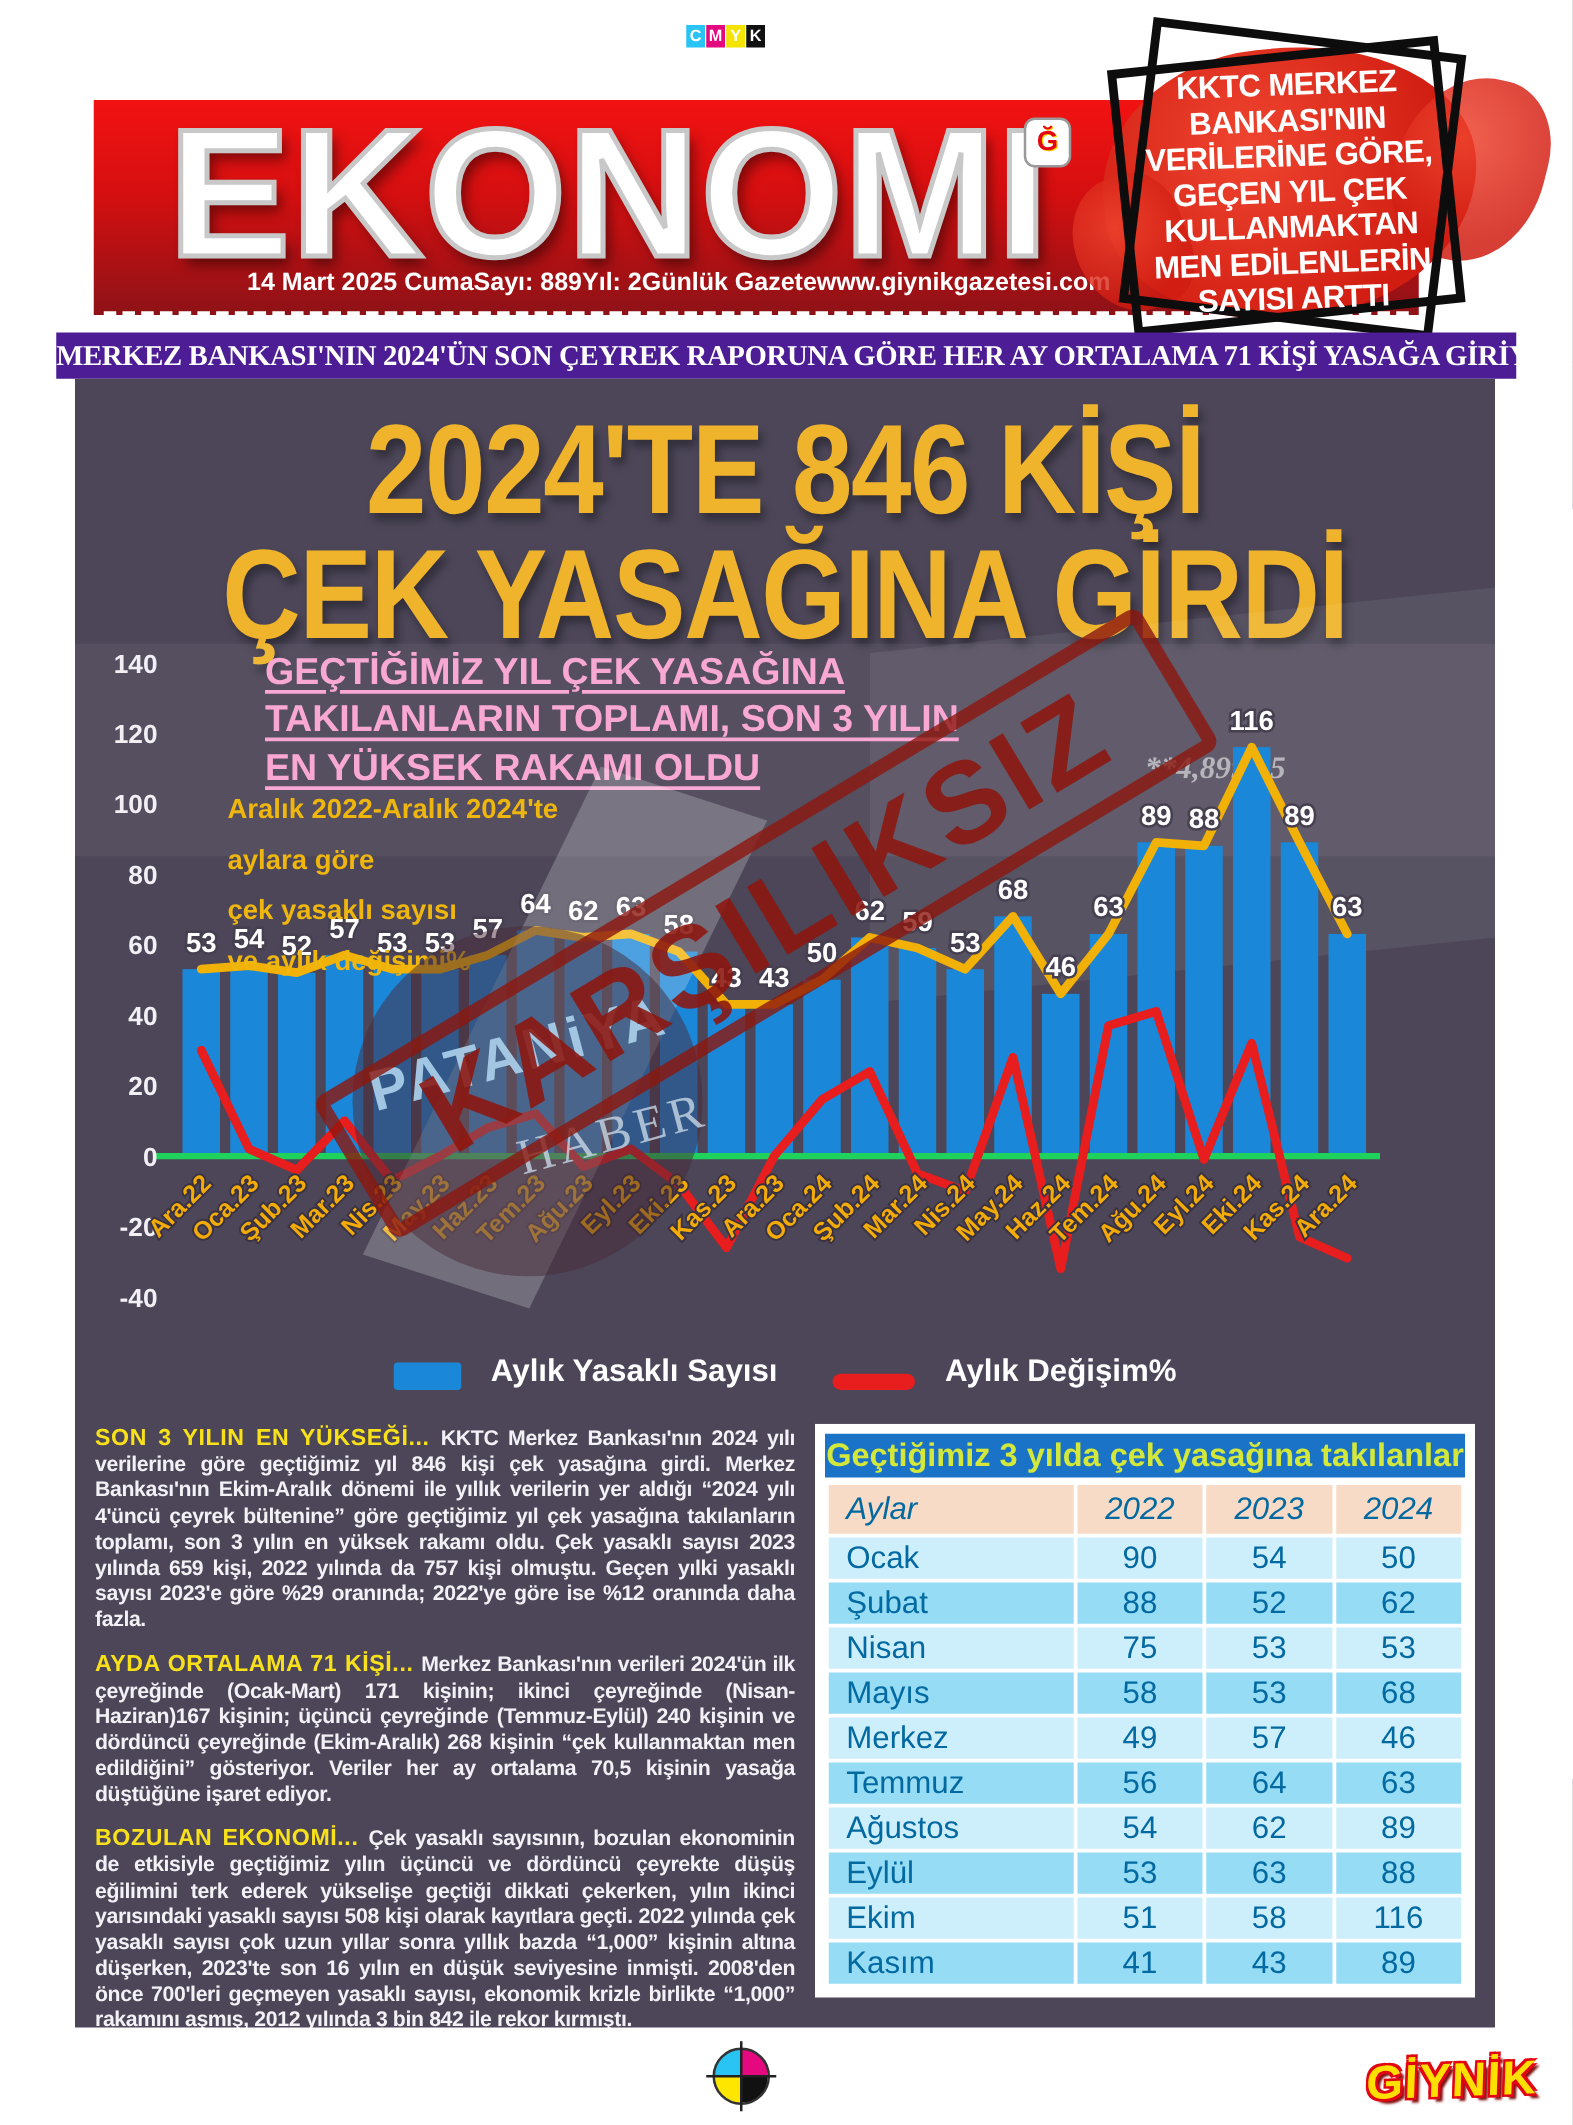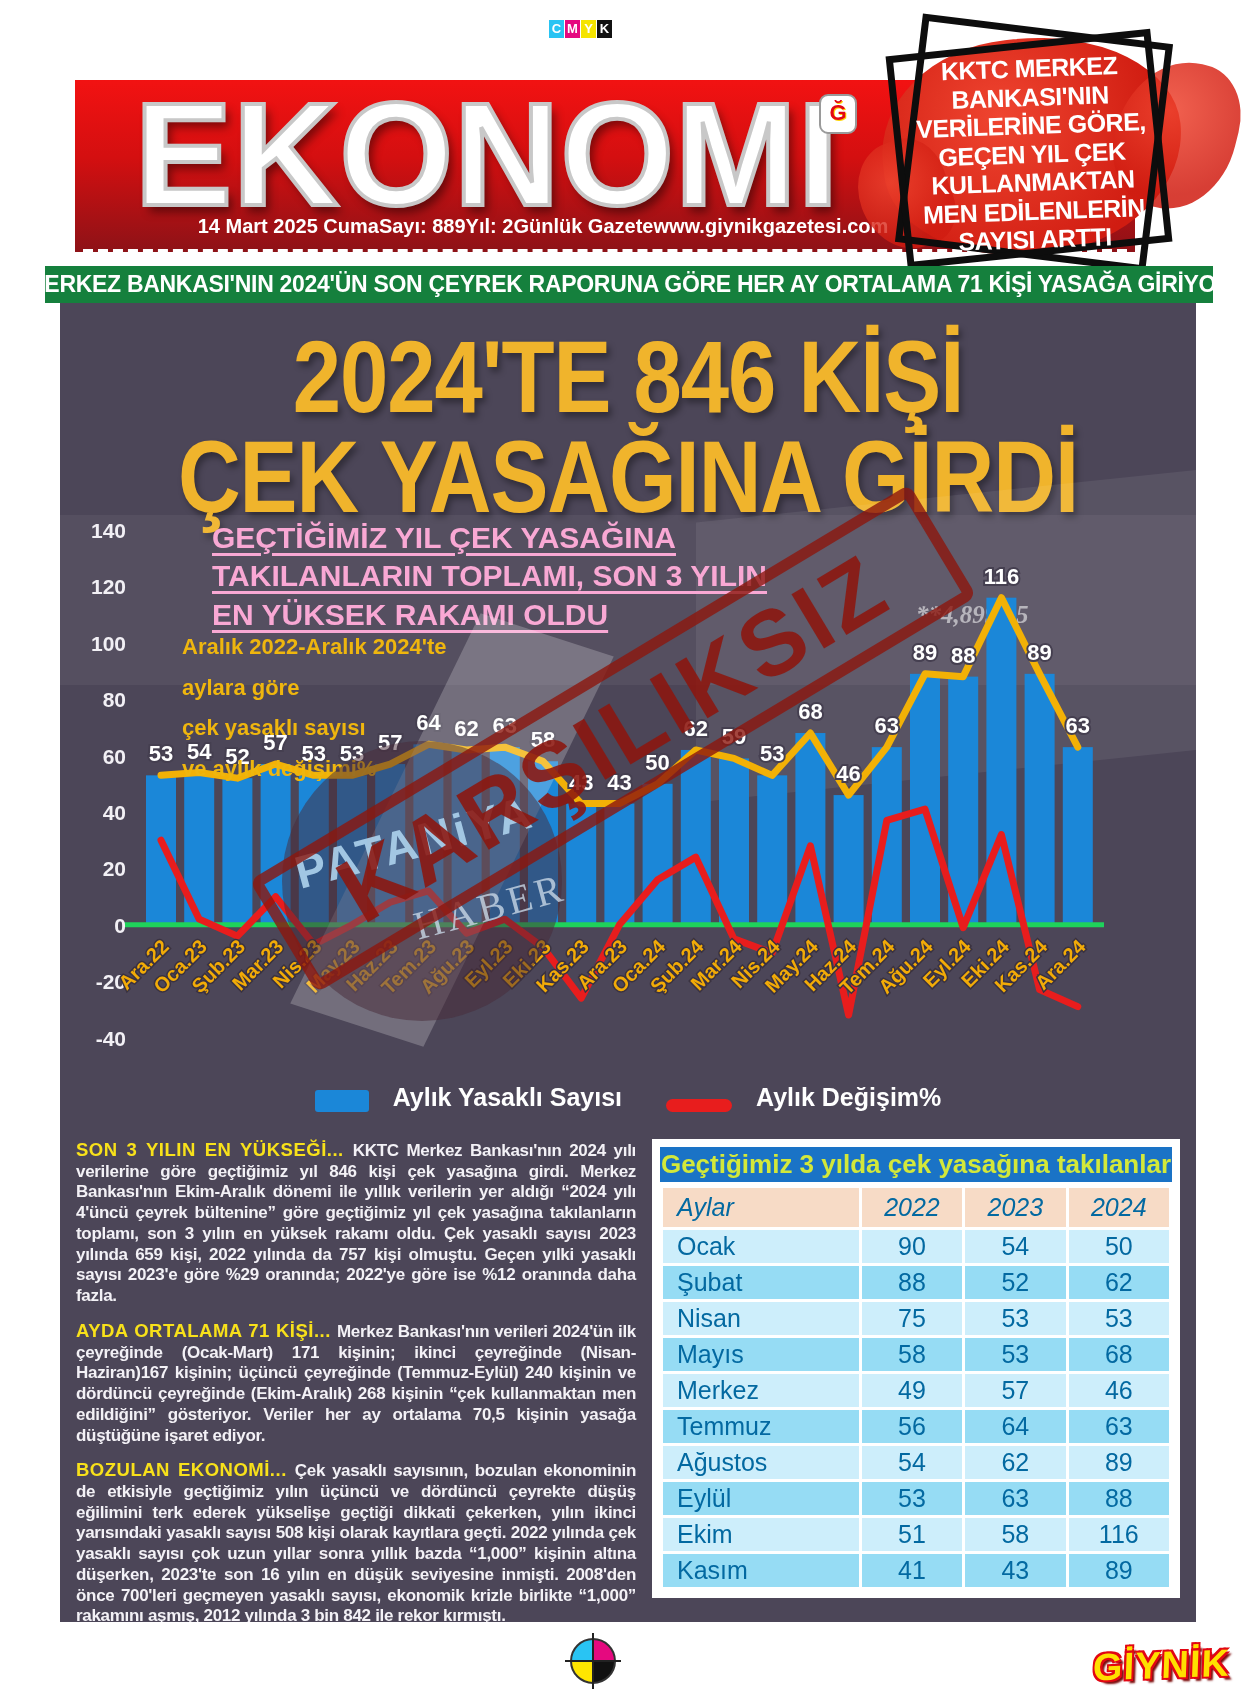--- a/index.html
+++ b/index.html
@@ -30,22 +30,22 @@
   .frame1{left:52px;top:8px;width:238px;height:216px;transform:rotate(7deg);}
   .frame2{left:40px;top:22px;width:252px;height:200px;transform:rotate(-6deg);}
   .blob{position:absolute;background:radial-gradient(circle at 40% 35%,#ef4530,#d01c11 70%);}
   .blob1{left:26px;top:18px;width:300px;height:216px;border-radius:46% 54% 50% 50%/52% 48% 55% 45%;transform:rotate(-6deg);}
   .blob2{left:260px;top:40px;width:120px;height:150px;border-radius:60% 40% 55% 45%;opacity:.85;transform:rotate(14deg);}
   .blob3{left:4px;top:120px;width:90px;height:110px;border-radius:55% 45% 40% 60%;opacity:.8;transform:rotate(-20deg);}
   .stamp-text{position:absolute;left:48px;top:34px;width:256px;transform:rotate(-2deg);
         color:#ffffff;font-size:25px;line-height:1.14;font-weight:900;text-align:center;letter-spacing:-0.5px;}
 
   
-  .banner{position:absolute;left:45px;top:266px;width:1168px;height:37px;background:#15803d;
-        display:flex;align-items:center;justify-content:center;}
+  .banner{position:absolute;left:45px;top:266px;width:1168px;height:37px;background:#4c1d95;
+        display:flex;align-items:center;font-family:Liberation Serif, serif;}
   .banner span{color:#fff;font-size:23px;font-weight:800;letter-spacing:-0.3px;white-space:nowrap;}
 
   
   .panel{position:absolute;left:60px;top:303px;width:1136px;height:1624px;background:#4c4658;overflow:hidden;}
 
   .headline{position:absolute;left:0;width:100%;text-align:center;color:#f0b42c;font-weight:900;
         letter-spacing:-1px;transform:scale(1.06,1.24);transform-origin:center top;
         text-shadow:3px 4px 6px rgba(0,0,0,0.35);white-space:nowrap;}
   .headline1{top:16px;font-size:82px;}
   .headline2{top:116px;font-size:82px;}

